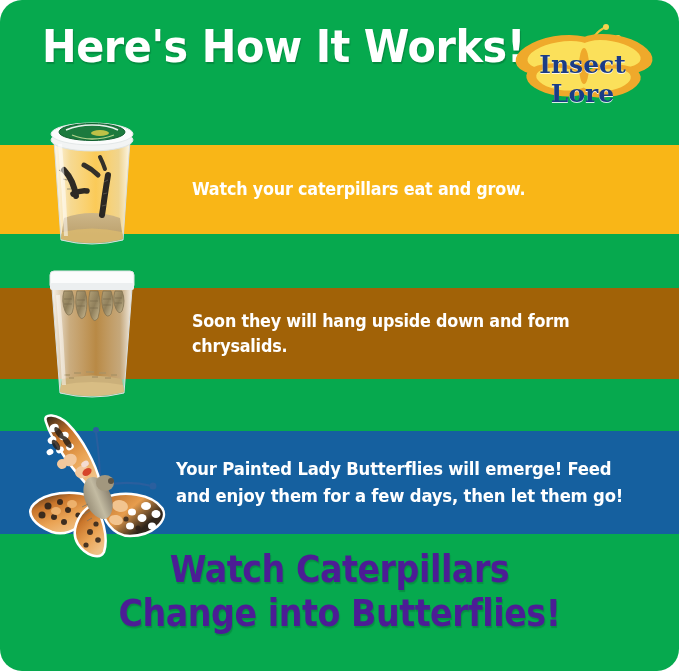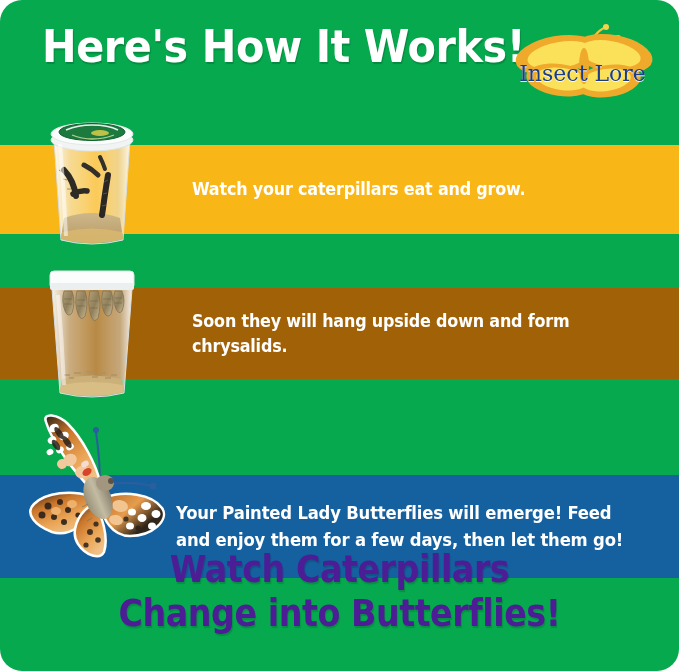--- a/index.html
+++ b/index.html
@@ -57,38 +57,37 @@
   }
   .logo svg { display: block; }
   .logo-text {
     position: absolute;
     left: 0;
     top: 28px;
     width: 155px;
     text-align: center;
     color: #1B3C86;
     font-family: "DejaVu Serif", serif;
-    font-weight: normal;
-    font-size: 22px;
+    font-weight: bold;
+    font-size: 25px;
     letter-spacing: 0px;
     text-shadow: 0 1px 0 rgba(255,255,255,0.85);
-    margin-top: 11px;
   }
 
   
   .stripe {
     position: absolute;
     left: 0;
     width: 679px;
     display: flex;
     align-items: center;
   }
   .stripe-orange { top: 145px; height: 89px; background: #F9B617; padding-left: 16px; }
   .stripe-yellow { top: 288px; height: 91px; background: #a16207; padding-left: 16px; }
-  .stripe-blue   { top: 431px; height: 103px; background: #15609F; margin-top: 44px; }
+  .stripe-blue   { top: 431px; height: 103px; background: #15609F; }
 
   .stripe-text {
     color: #ffffff;
     font-family: "DejaVu Sans", sans-serif;
     font-weight: bold;
     font-size: 17px;
     line-height: 25px;
     letter-spacing: -0.2px;
     transform: scaleX(0.94);
     transform-origin: left center;

